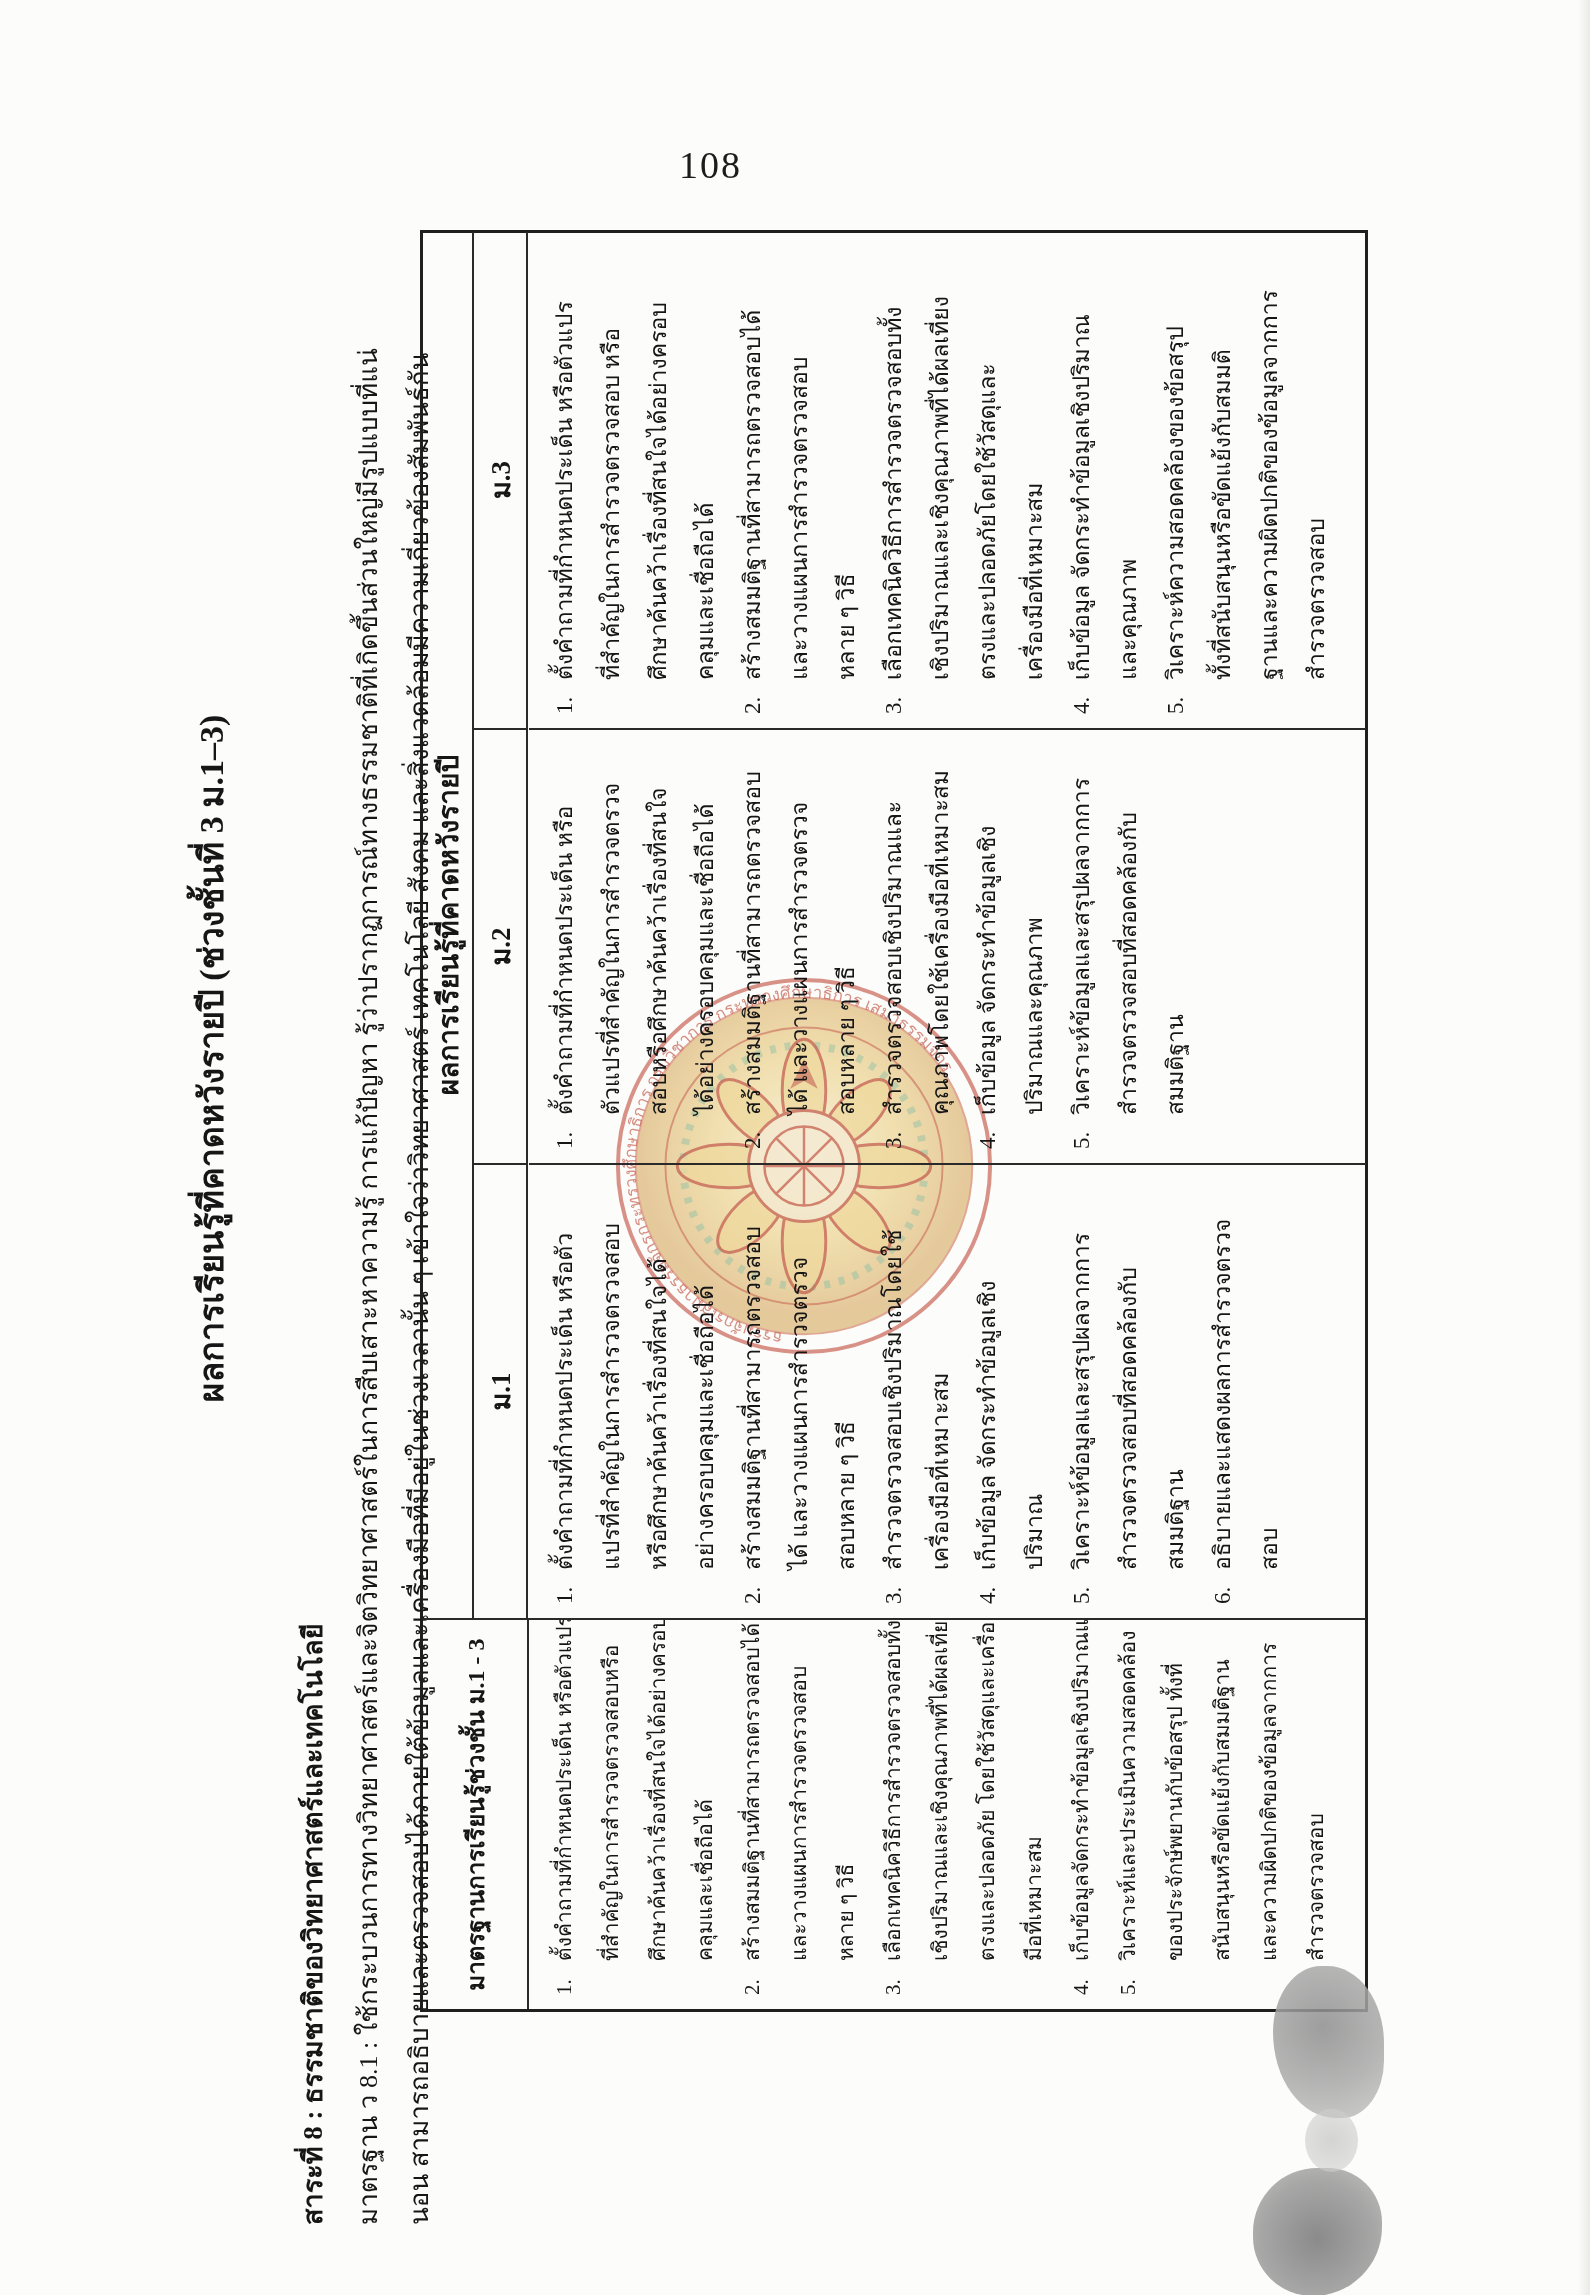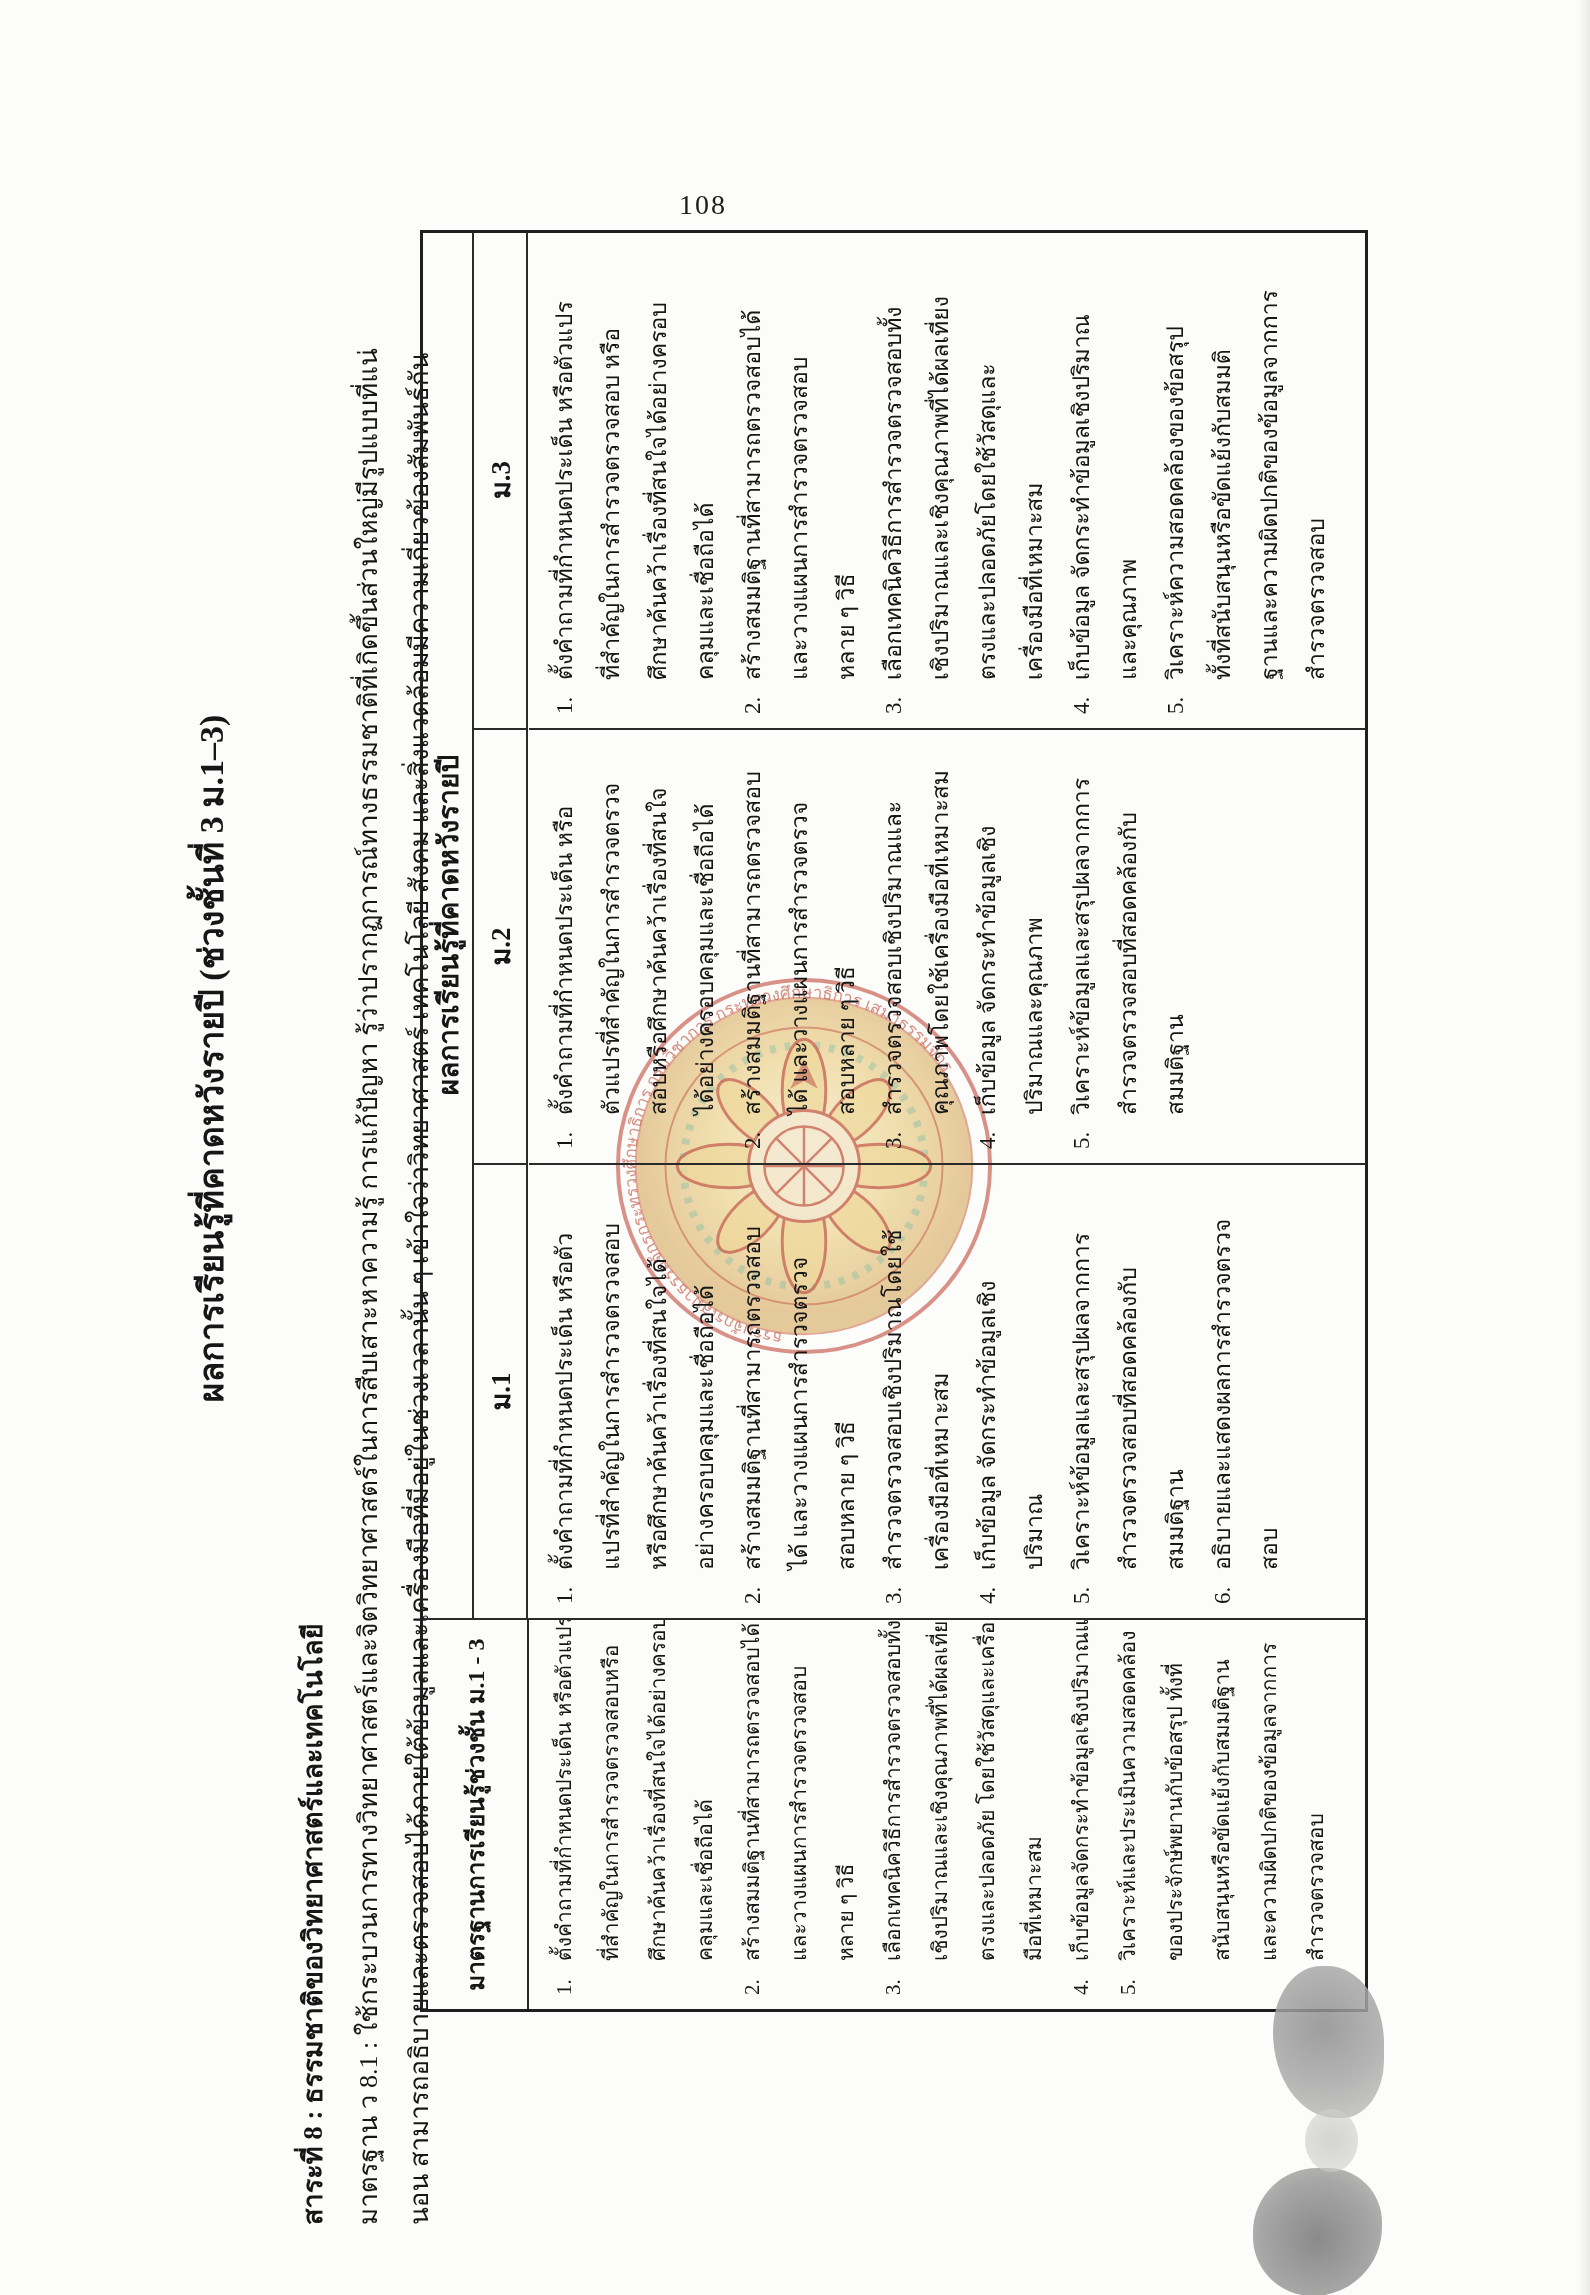--- a/index.html
+++ b/index.html
@@ -1,22 +1,22 @@
 <!DOCTYPE html>
 <html><head>
 <meta charset="utf-8">
 <style>
   html,body{margin:0;padding:0;}
   body{width:1591px;height:2296px;position:relative;background:#e8e8e6;
        font-family:"Liberation Serif","DejaVu Serif",serif;}
   #page{position:absolute;left:0;top:0;width:1591px;height:2296px;background:#fcfcfa;
         overflow:hidden;}
   
-  #pagenum{position:absolute;left:679px;top:143px;font-size:28px;letter-spacing:2px;
-           color:#1c1c1c;z-index:3;margin-top:46px;}
+  #pagenum{position:absolute;left:679px;top:143px;font-size:38px;letter-spacing:2px;
+           color:#1c1c1c;z-index:3;}
   
   #land{position:absolute;top:0;left:0;width:2296px;height:1591px;
         transform-origin:0 0;transform:translate(0,2296px) rotate(-90deg);
         z-index:2;color:#161616;}
   .doc-title{position:absolute;top:184px;left:238px;right:59px;text-align:center;
              font-size:34px;font-weight:bold;white-space:nowrap;}
   .hline{position:absolute;left:71px;right:20px;font-size:26px;white-space:nowrap;}
   .hl1{top:291px;font-weight:bold;font-size:27px;}
   .hl2{top:347px;}
   .hl3{top:398px;}

